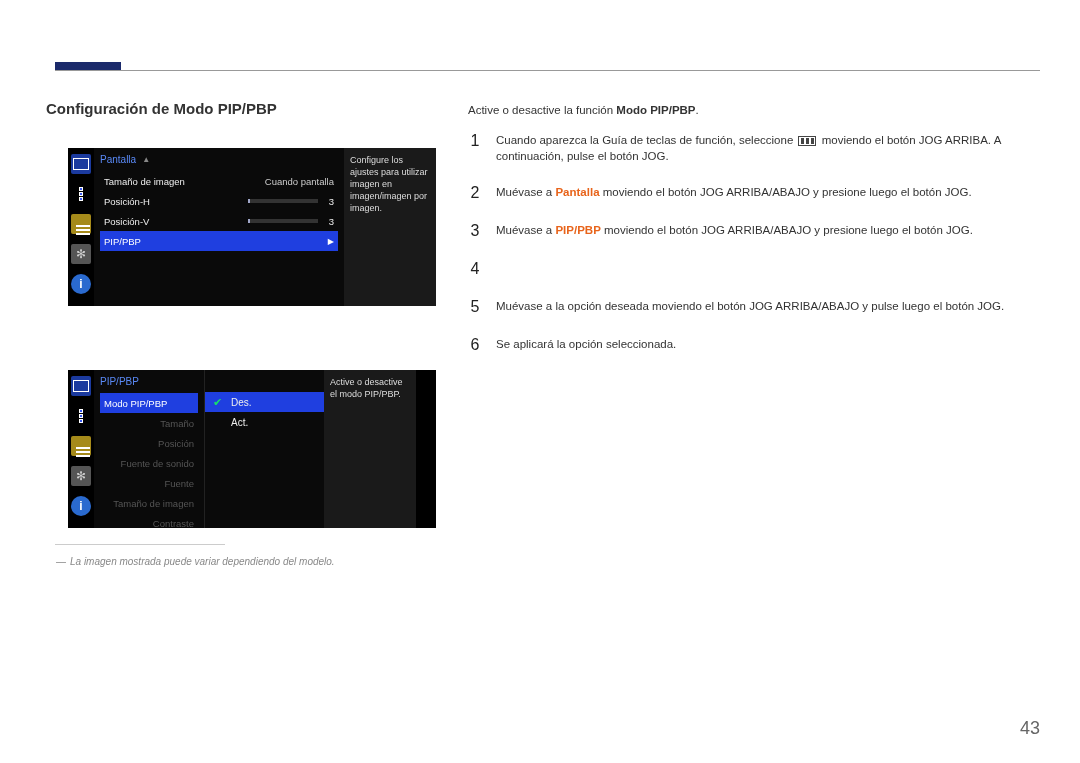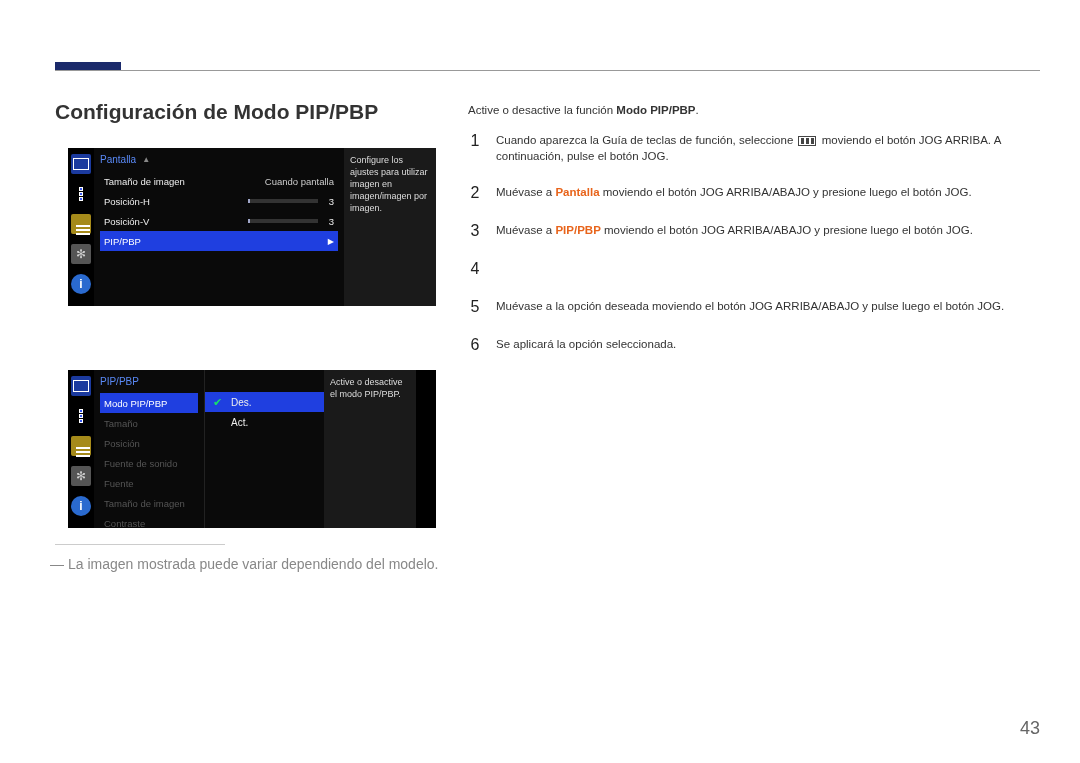--- a/index.html
+++ b/index.html
@@ -22,22 +22,22 @@
     position: absolute;
     top: 62px;
     left: 55px;
     width: 66px;
     height: 8px;
     background: #1b2a6b;
   }
   .title {
     position: absolute;
     top: 100px;
-    left: 55px;
-    font-size: 21px;
+    left: 46px;
+    font-size: 15px;
     font-weight: 600;
     color: #333;
   }
 
   
   .osd {
     position: absolute;
     display: flex;
     background: #000;
   }
@@ -81,21 +81,21 @@
     color: #5a8af7;
     font-size: 10px;
     padding: 2px 0 6px 0;
     display:flex;
     align-items:center;
     gap:6px;
   }
   .menu-header .up-caret { font-size:8px; color:#888;}
   .menu-row {
     display: flex;
-    justify-content: flex-start;
+    justify-content: flex-end;
     align-items: center;
     padding: 3px 4px;
     font-size: 9.5px;
     color: #eee;
     height: 20px;
   }
   .menu-row .bar {
     width: 70px;
     height: 4px;
     background: #333;
@@ -204,23 +204,24 @@
   .hr-foot {
     position:absolute;
     top: 544px;
     left: 55px;
     width: 170px;
     border-top: 1px solid #ccc;
   }
   .footnote {
     position: absolute;
     top: 556px;
-    left: 50px;
-    font-size: 14px;
+    left: 56px;
+    font-size: 10px;
     color: #888;
+    font-style: italic;
   }
   .footnote .fn-dash { margin-right:4px;}
 
   .page-num {
     position: absolute;
     bottom: 24px;
     right: 40px;
     font-size: 18px;
     color: #666;
   }

